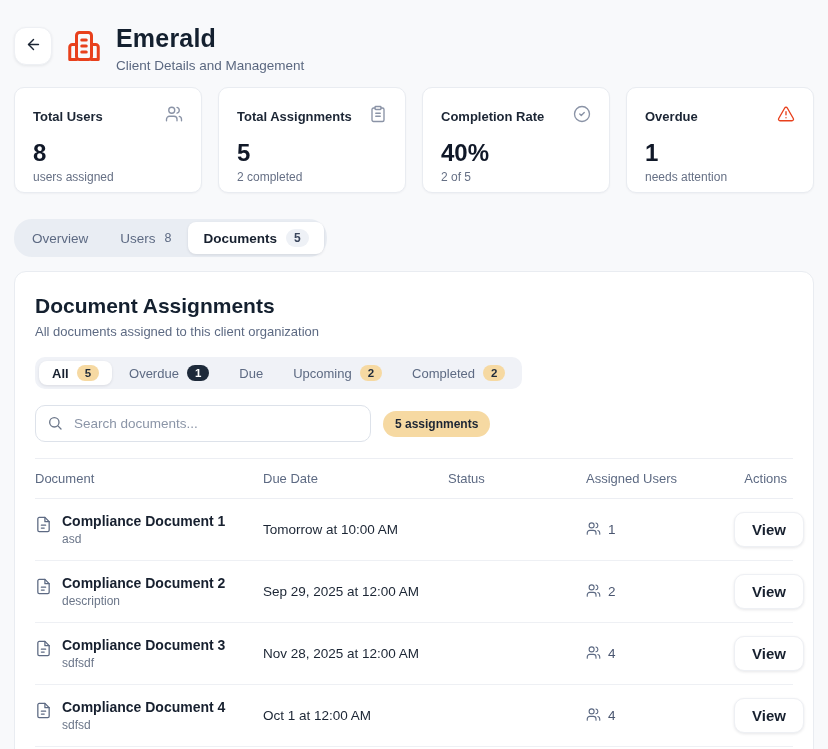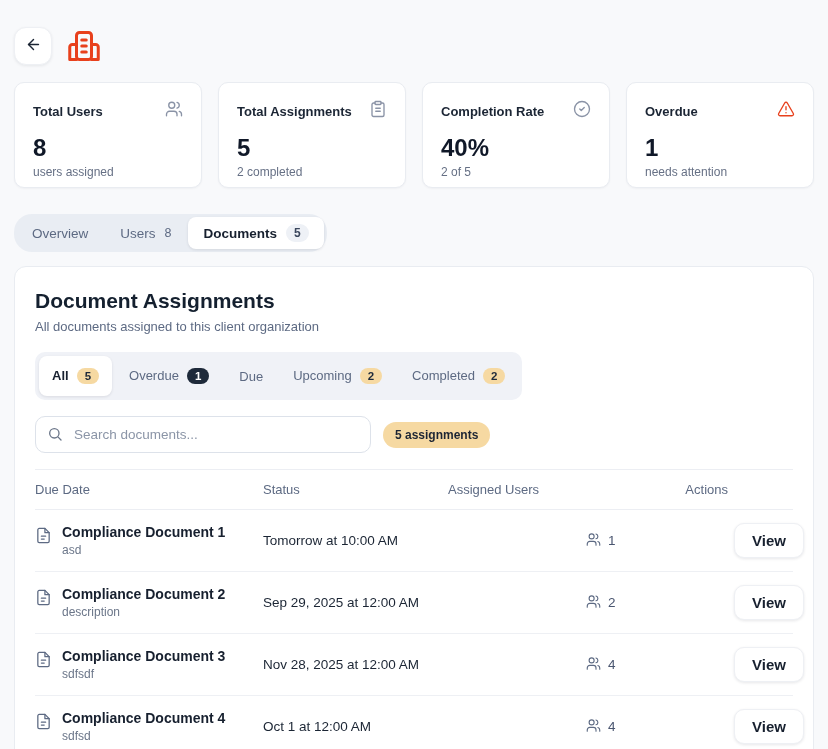--- a/index.html
+++ b/index.html
@@ -65,21 +65,21 @@
   }
   .section-title { font-size:21px; font-weight:700; color:#14202f; }
   .section-sub { font-size:13px; color:#5d6a83; margin-top:6px; }
 
   
   .filters {
     display:inline-flex; align-items:center; gap:4px; margin-top:18px;
     background:#f0f2f7; border-radius:10px; padding:4px;
   }
   .filter-item {
-    display:inline-flex; align-items:flex-start; gap:8px; padding:12px 13px;
+    display:inline-flex; align-items:flex-end; gap:8px; padding:4px 13px;
     font-size:13px; color:#5d6a83; font-weight:500; border:none;
     background:transparent; border-radius:8px; cursor:pointer;
     font-family:inherit;
   }
   .filter-item.active {
     background:#fff; color:#17202f; font-weight:700;
     box-shadow:0 1px 3px rgba(16,24,40,.10);
   }
   .fbadge {
     border-radius:999px; padding:2px 8px; font-size:11.5px; font-weight:700;
@@ -152,20 +152,24 @@
       </span>
     </button>
     <span class="org-icon">
       <svg viewBox="0 0 24 24" fill="none" stroke-width="2" stroke-linecap="round" stroke-linejoin="round">
         <rect x="7" y="3" width="10" height="18" rx="2"></rect>
         <path d="M10.5 8h3M10.5 12h3M10.5 16h3"></path>
         <path d="M7 11H4.2A1.7 1.7 0 0 0 2.5 12.7V21h4.5"></path>
         <path d="M17 11h2.8a1.7 1.7 0 0 1 1.7 1.7V21H17"></path>
       </svg>
     </span>
+    <div class="title-block">
+      <h1>Emerald</h1>
+      <p>Client Details and Management</p>
+    </div>
   </div>
 
   <div class="stats">
     <div class="stat-card">
       <div class="stat-top">
         <span class="stat-label">Total Users</span>
         <span class="stat-icon">
           <svg viewBox="0 0 24 24" fill="none" stroke-width="1.8" stroke-linecap="round" stroke-linejoin="round">
               <path d="M16 21v-2a4 4 0 0 0-4-4H6a4 4 0 0 0-4 4v2"></path>
               <circle cx="9" cy="7" r="4"></circle>
@@ -276,20 +280,21 @@
             </svg>
         </span>
         <input type="text" placeholder="Search documents..." style="">
       </div>
       <span class="assign-badge">5 assignments</span>
     </div>
 
     
     <div class="table">
       <div class="t-head">
+        <span>Document</span>
         <span>Due Date</span>
         <span>Status</span>
         <span>Assigned Users</span>
         <span>Actions</span>
       </div>
 
       <div class="t-row">
         <div class="doc-cell">
           <span>
             <svg viewBox="0 0 24 24" fill="none" stroke-width="1.8" stroke-linecap="round" stroke-linejoin="round">

